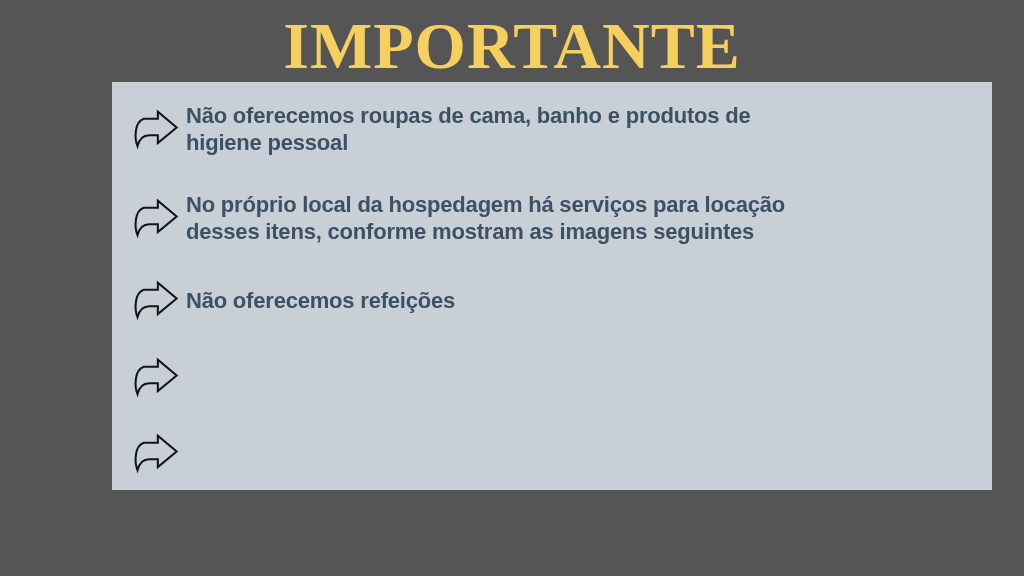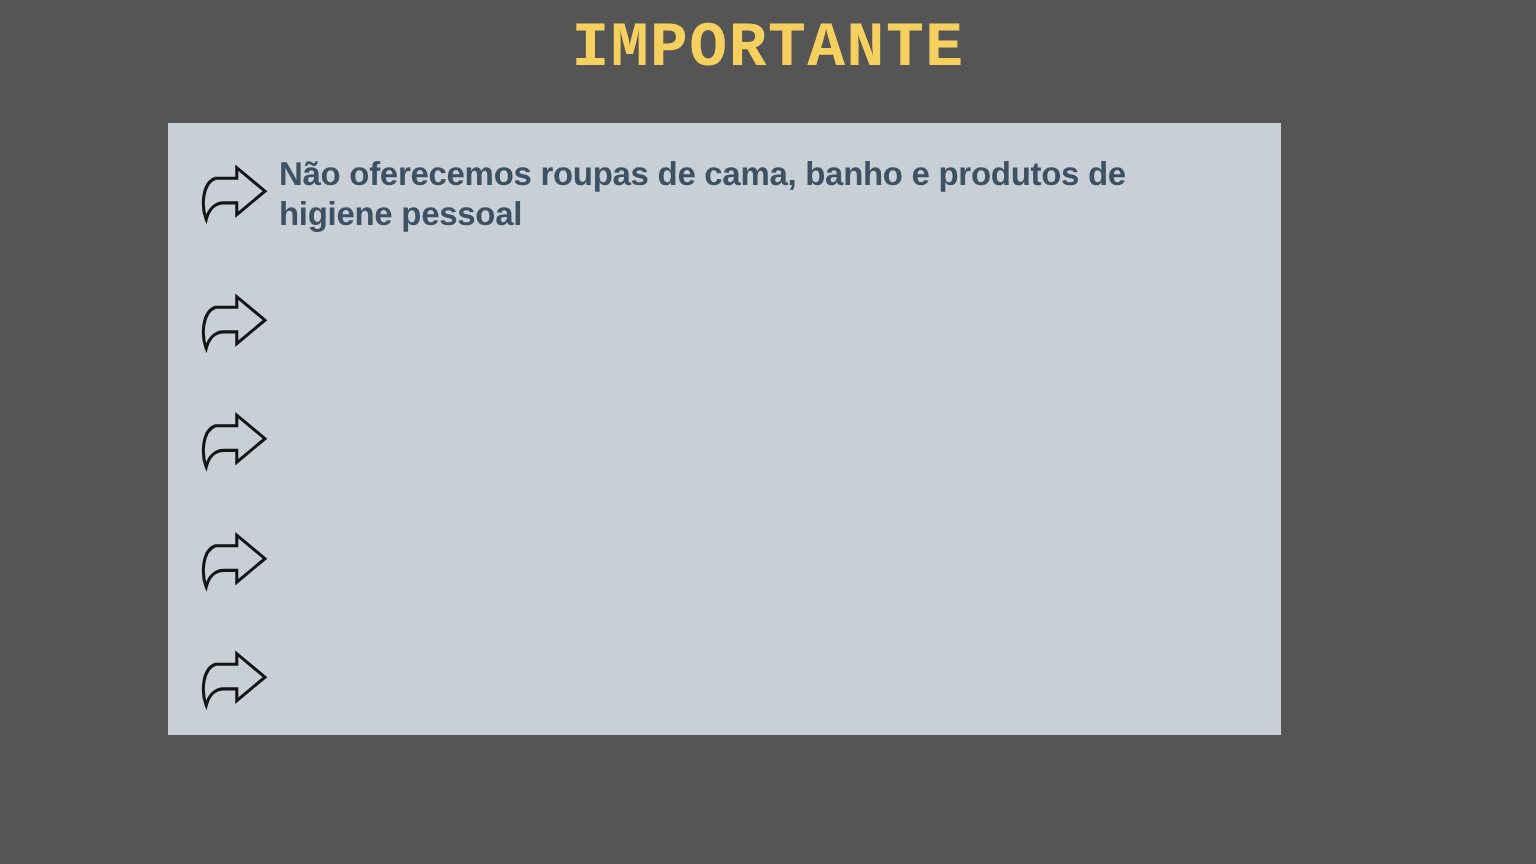--- a/index.html
+++ b/index.html
@@ -23,31 +23,31 @@
     position: relative;
     width: 1024px;
     height: 576px;
   }
   .page-title {
     position: absolute;
     top: 8px;
     left: 0;
     width: 100%;
     text-align: center;
-    font-family: Liberation Mono, monospace;
+    font-family: Liberation Serif, serif;
     font-weight: 800;
-    font-size: 42px;
+    font-size: 66px;
     letter-spacing: 1px;
     color: var(--title);
   }
   .info-card {
     position: absolute;
     left: 112px;
     top: 82px;
-    width: 742px;
+    width: 880px;
     height: 408px;
     background: var(--card-bg);
     padding: 20px 18px 16px 20px;
     display: flex;
     flex-direction: column;
     justify-content: space-between;
   }
   .info-card::before {
     content: "";
     position: absolute;
@@ -103,28 +103,31 @@
       <span class="list-item-text">Não oferecemos roupas de cama, banho e produtos de
 higiene pessoal</span>
     </div>
 
     <div class="list-item">
       <span class="arrow-icon">
         <svg viewBox="0 0 60 52">
             <path d="M 15,13 L 33,13 L 33,4 L 57,24 L 33,44 L 33,34 L 22,34 C 14,34 9,40 7,48 C 3,38 3,17 15,13 Z"></path>
           </svg>
       </span>
+      <span class="list-item-text">No próprio local da hospedagem há serviços para locação
+desses itens, conforme mostram as imagens seguintes</span>
     </div>
 
     <div class="list-item">
       <span class="arrow-icon">
         <svg viewBox="0 0 60 52">
             <path d="M 15,13 L 33,13 L 33,4 L 57,24 L 33,44 L 33,34 L 22,34 C 14,34 9,40 7,48 C 3,38 3,17 15,13 Z"></path>
           </svg>
       </span>
+      <span class="list-item-text">Não oferecemos refeições</span>
     </div>
 
     <div class="list-item">
       <span class="arrow-icon">
         <svg viewBox="0 0 60 52">
             <path d="M 15,13 L 33,13 L 33,4 L 57,24 L 33,44 L 33,34 L 22,34 C 14,34 9,40 7,48 C 3,38 3,17 15,13 Z"></path>
           </svg>
       </span>
     </div>
 

